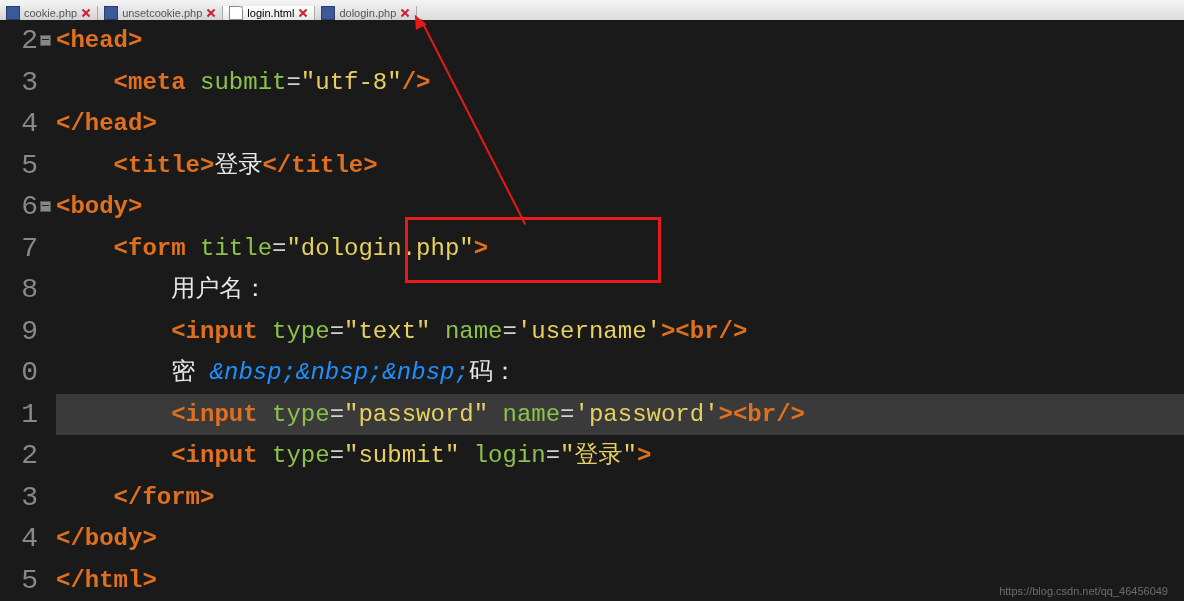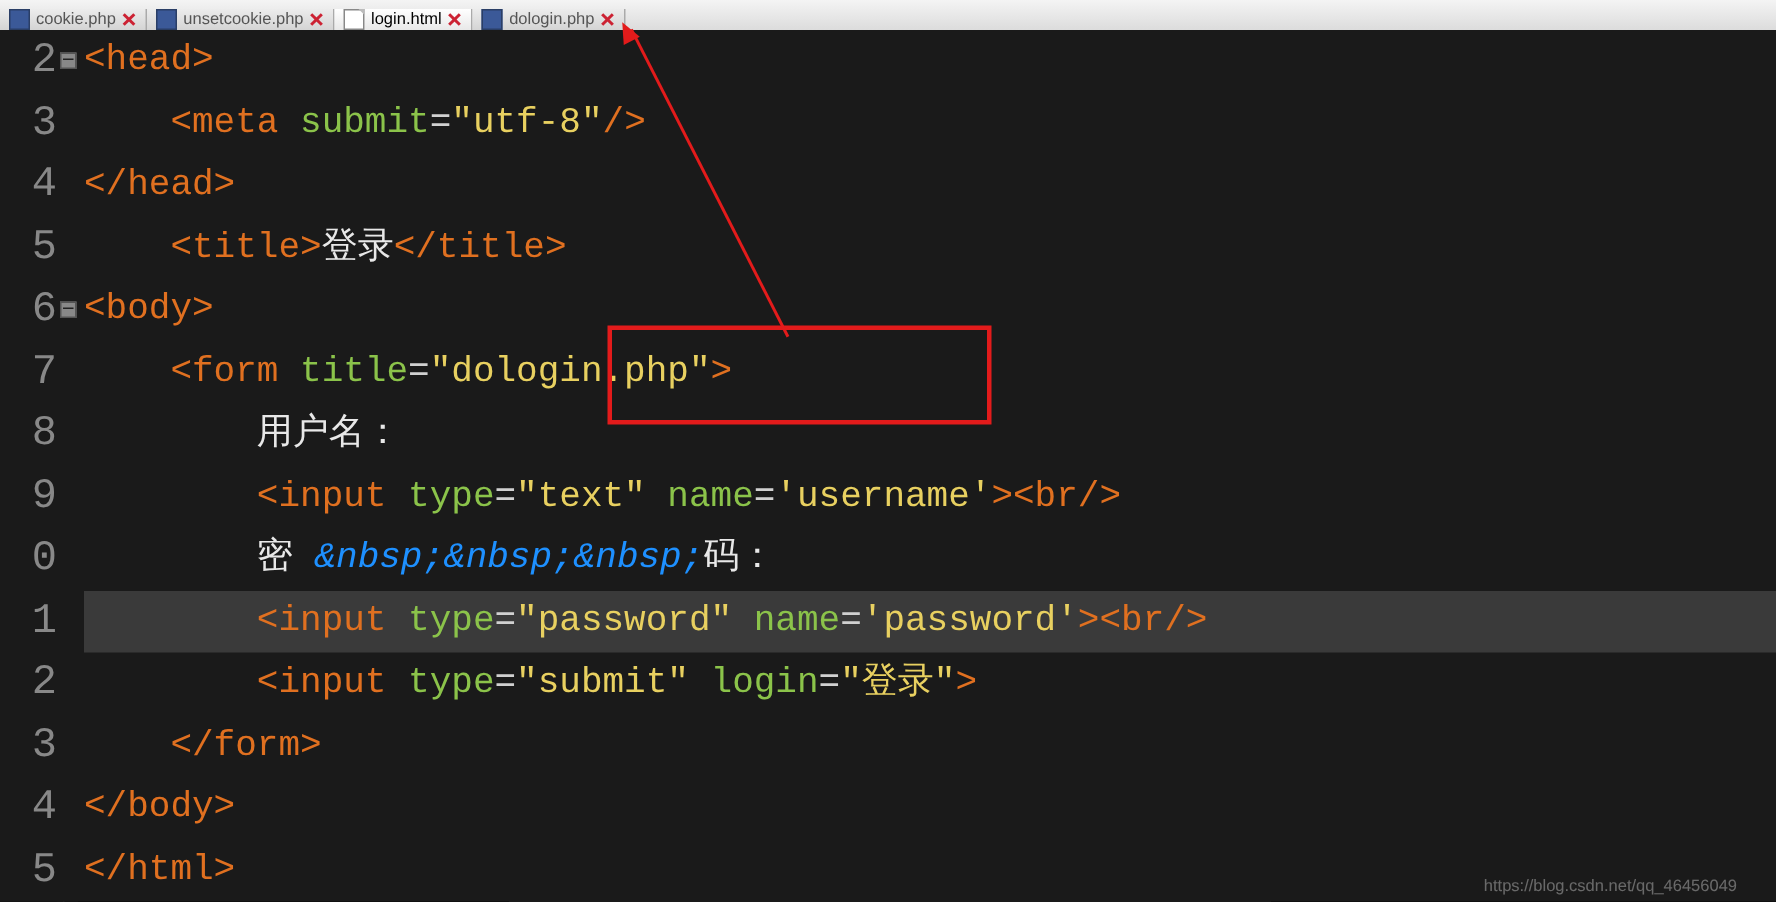--- a/index.html
+++ b/index.html
@@ -16,30 +16,30 @@
   .close-x::after{transform:rotate(-45deg);}
   .editor{position:absolute;top:20px;left:0;right:0;bottom:0;background:#1a1a1a;}
   .gutter{position:absolute;left:0;top:0;width:38px;bottom:0;background:#1a1a1a;color:#888;text-align:right;padding-right:4px;border-right:1px solid #333;}
   .gutter div{height:41.5px;line-height:41.5px;font-size:28px;}
   .fold-col{position:absolute;left:38px;top:0;width:14px;bottom:0;background:#1a1a1a;}
   .fold-col .fm{position:absolute;width:9px;height:9px;left:2px;background:#888;border:1px solid #555;}
   .fm.minus::after{content:"";position:absolute;left:1px;right:1px;top:3px;height:1px;background:#222;}
   .code{position:absolute;left:56px;top:0;right:0;bottom:0;}
   .ln{height:41.5px;line-height:41.5px;white-space:pre;position:relative;}
   .ln.hl{background:#3a3a3a;}
-  .t-tag{color:#e07020;font-weight:normal;}
+  .t-tag{color:#e07020;font-weight:bold;}
   .t-attr{color:#8bc34a;}
   .t-val{color:#e8d060;}
   .t-op{color:#d0d0d0;}
   .t-txt{color:#e8e8e8;}
   .t-ent{color:#1e90ff;font-style:italic;}
   .annot-box{position:absolute;border:3px solid #e31b1b;pointer-events:none;}
   .annot-line{position:absolute;background:#e31b1b;transform-origin:top left;pointer-events:none;}
   .arrowhead{position:absolute;width:0;height:0;border-left:6px solid transparent;border-right:6px solid transparent;border-bottom:14px solid #e31b1b;pointer-events:none;}
-  .watermark{position:absolute;right:26px;bottom:4px;font:11px Arial;color:rgba(255,255,255,0.35);}
+  .watermark{position:absolute;right:16px;bottom:4px;font:11px Arial;color:rgba(255,255,255,0.35);}
 </style>
 </head>
 <body>
 
 <div class="tabbar">
   <div class="tab">
     <span class="ficon php"></span>
     <span>cookie.php</span>
     <span class="close-x"></span>
   </div>

